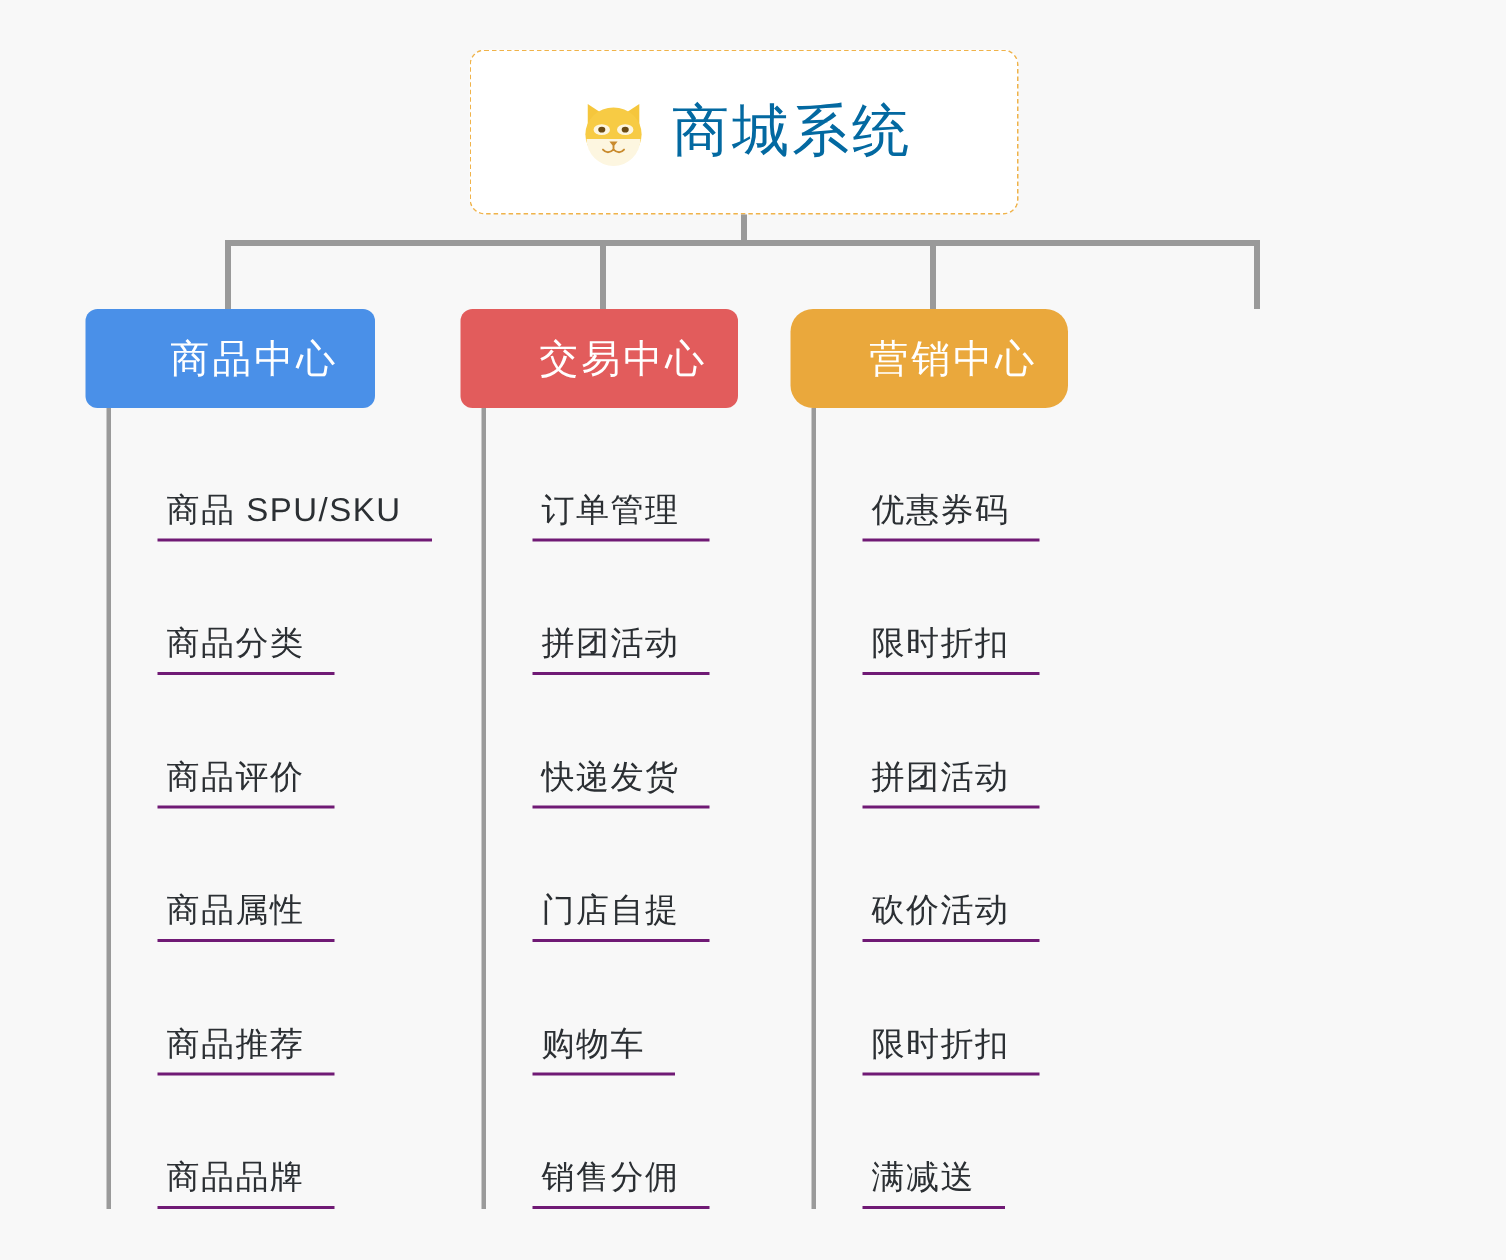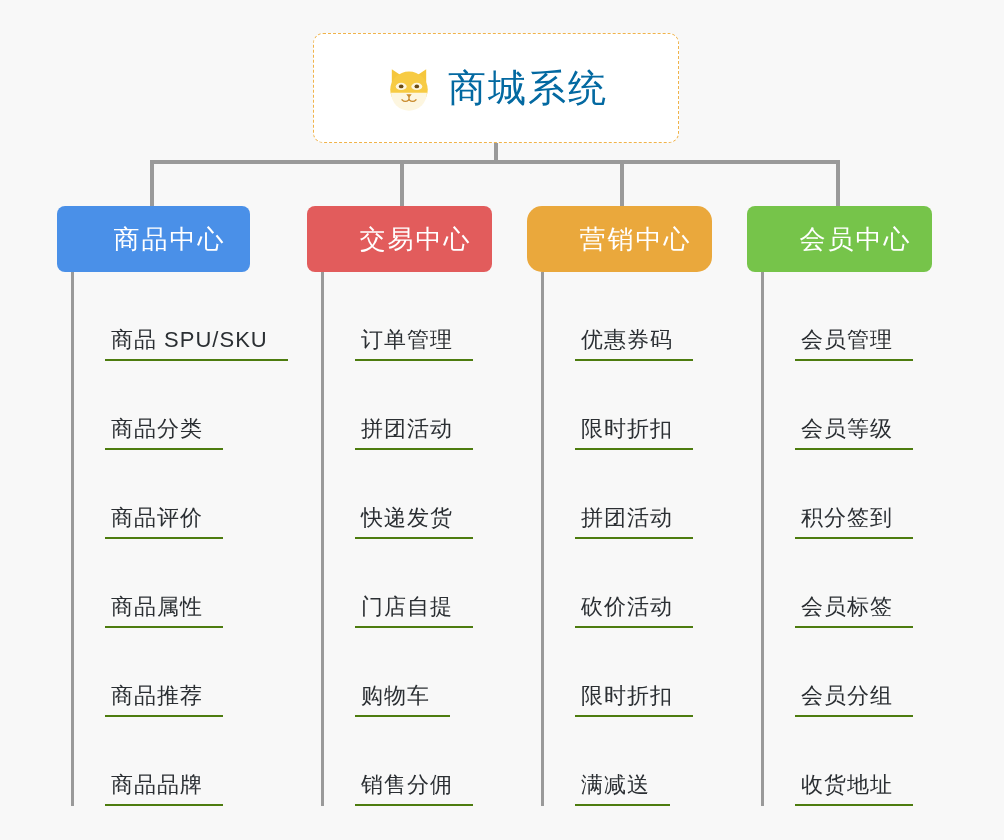--- a/index.html
+++ b/index.html
@@ -98,21 +98,21 @@
   .leaf {
     position: relative;
     height: 89px;
     display: flex;
     align-items: flex-end;
     padding-left: 34px;
     box-sizing: border-box;
   }
   .leaf-inner {
     display: inline-block;
-    border-bottom: 2px solid #4d7c0f;
+    border-bottom: 2px solid #701a75;
     padding: 0 20px 6px 6px;
     font-size: 22px;
     color: #2b2f33;
     letter-spacing: 1px;
     white-space: nowrap;
     line-height: 1.2;
   }
 </style>
 </head>
 <body style="background: rgb(248, 248, 248);">
@@ -227,40 +227,14 @@
         </div>
       <div class="leaf">
           <span class="leaf-inner">限时折扣</span>
         </div>
       <div class="leaf">
           <span class="leaf-inner">满减送</span>
         </div>
     </div>
   </div>
 
-  <div class="column" style="left:747px; width:185px;">
-    <div class="cat-header" style="width: 185px; background: rgb(118, 196, 74);">
-      <span class="cat-header-label">会员中心</span>
-    </div>
-    <div class="leaf-area">
-      <div class="spine"></div>
-      <div class="leaf">
-          <span class="leaf-inner">会员管理</span>
-        </div>
-      <div class="leaf">
-          <span class="leaf-inner">会员等级</span>
-        </div>
-      <div class="leaf">
-          <span class="leaf-inner">积分签到</span>
-        </div>
-      <div class="leaf">
-          <span class="leaf-inner">会员标签</span>
-        </div>
-      <div class="leaf">
-          <span class="leaf-inner">会员分组</span>
-        </div>
-      <div class="leaf">
-          <span class="leaf-inner">收货地址</span>
-        </div>
-    </div>
-  </div>
 
 </div>
 
 </body></html>

